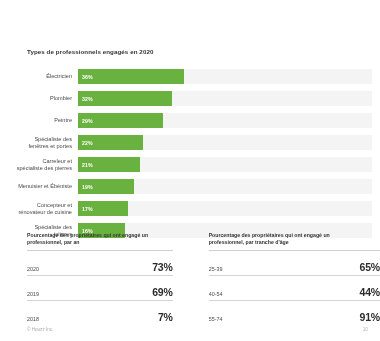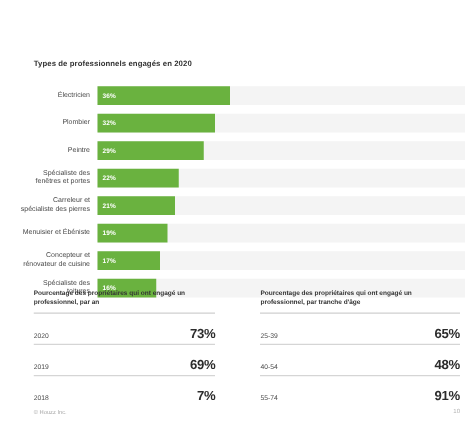--- a/index.html
+++ b/index.html
@@ -88,21 +88,21 @@
     width: 380px;
     display: flex;
     gap: 16px;
   }
   .table-block {
     width: 50%;
     box-sizing: border-box;
     padding: 0 9px;
   }
   .table-block.left  { padding-left: 27px; padding-right: 10px; }
-  .table-block.right { padding-left: 10px; padding-right: 12px; }
+  .table-block.right { padding-left: 10px; padding-right: 0; }
 
   .table-head {
     font-size: 5.2px;
     font-weight: bold;
     line-height: 7.4px;
     color: #333333;
     padding-bottom: 3px;
     border-bottom: 0.7px solid #cfcfcf;
   }
   .table-row {
@@ -270,21 +270,21 @@
       <div class="table-head">
         <div>Pourcentage des propriétaires qui ont engagé un</div>
         <div>professionnel, par tranche d'âge</div>
       </div>
       <div class="table-row">
         <span class="row-label">25-39</span>
         <span class="row-value">65%</span>
       </div>
       <div class="table-row">
         <span class="row-label">40-54</span>
-        <span class="row-value">48%</span>
+        <span class="row-value">44%</span>
       </div>
       <div class="table-row">
         <span class="row-label">55-74</span>
         <span class="row-value">91%</span>
       </div>
     </div>
 
   </div>
 
   <div class="copyright">© Houzz Inc.</div>

